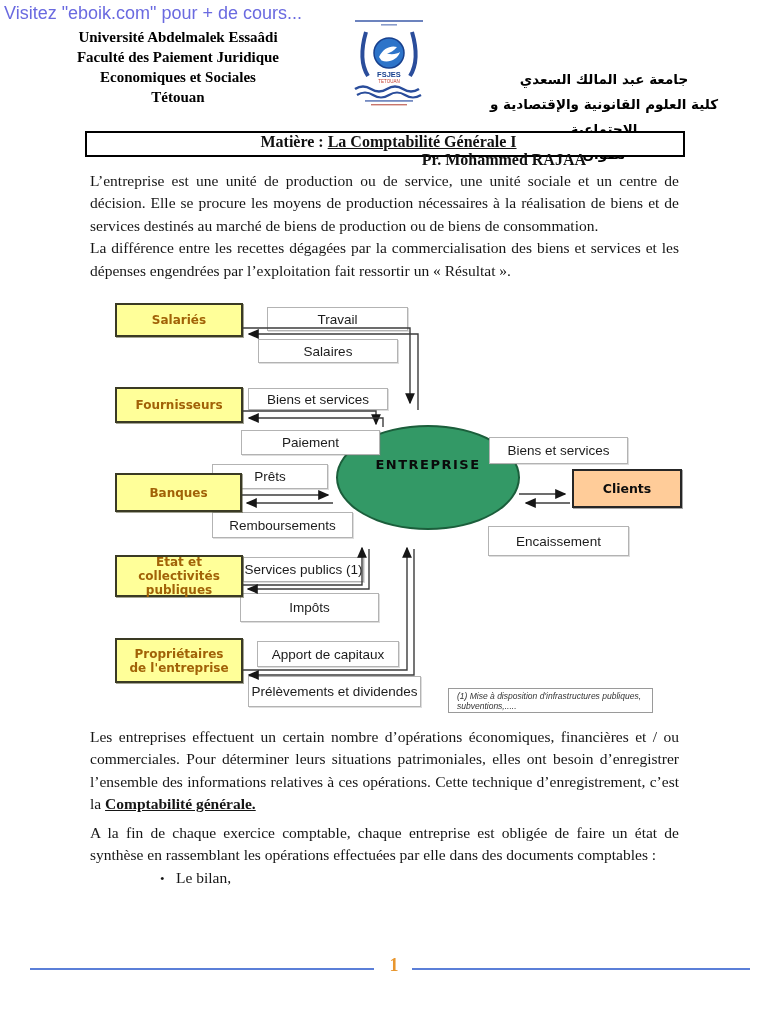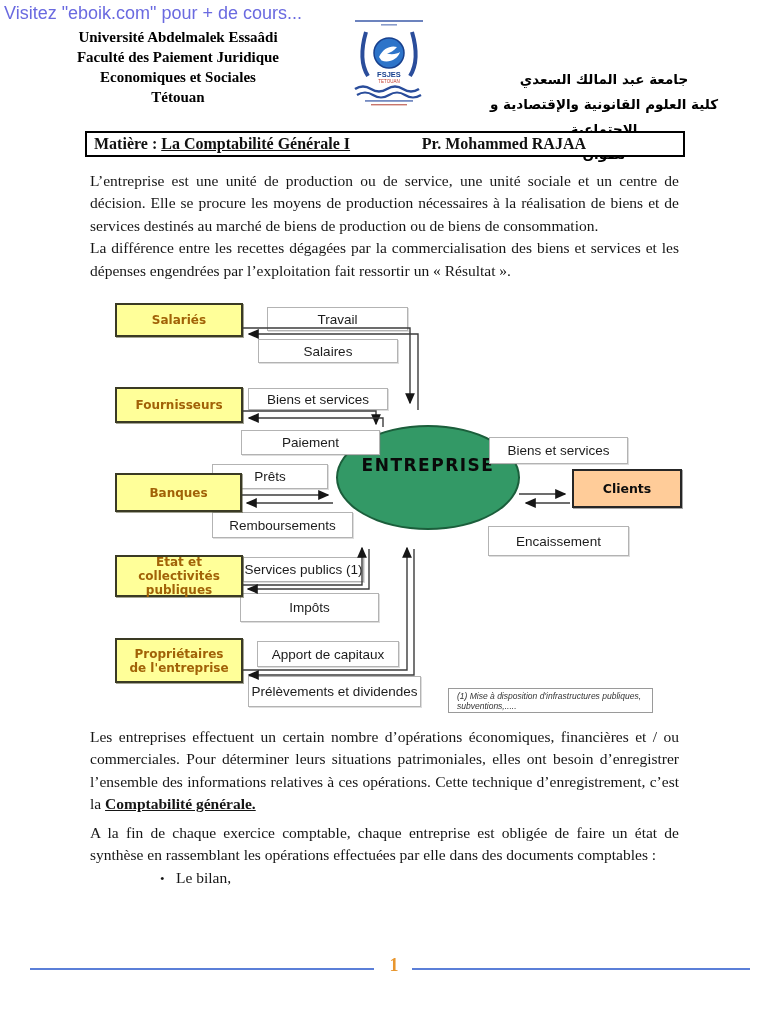--- a/index.html
+++ b/index.html
@@ -28,21 +28,21 @@
     direction:rtl; text-align:center; font-weight:bold; font-size:13.5px;
     line-height:25px; font-family:"DejaVu Sans", sans-serif; color:#000;margin-top:37px;
   }
   .logo { position:absolute; left:341px; top:15px; width:96px; height:94px; }
 
   
   .title-bar {
     position:absolute; left:85px; top:131px; width:600px; height:26px;
     border:2px solid #000; background:#fff;
     display:flex; align-items:center;
-    font-weight:bold; font-size:16px;
+    font-weight:bold; font-size:16px;flex-direction:column;
   }
   .title-bar .left { padding-left:7px; }
   .title-bar .right { margin-left:auto; margin-right:97px; }
   .u { text-decoration:underline; }
 
   
   .para {
     position:absolute; left:90px; width:589px;
     font-size:15.5px; line-height:22.4px; text-align:justify; color:#161616;
   }
@@ -72,21 +72,21 @@
     background:#ffffff; border:1px solid #b3b3b3;
     box-shadow:1px 1px 0 rgba(120,120,120,.25);
     font-family:"Liberation Sans", sans-serif; font-size:13.5px; color:#1c1c1c;
     z-index:2;
   }
   .ellipse {
     position:absolute; left:336px; top:425px; width:184px; height:105px;
     background:#339966; border:2px solid #1b5e3b; border-radius:50%;
     display:flex; align-items:center; justify-content:center;
     padding-bottom:26px; z-index:2;
-    font-family:"DejaVu Sans", sans-serif; font-weight:bold; font-size:17px;
+    font-family:"DejaVu Sans", sans-serif; font-weight:bold; font-size:13px;
     letter-spacing:1.5px; color:#0a0a0a;
   }
   .fnote {
     position:absolute; left:448px; top:688px; width:205px; height:25px;
     border:1px solid #9a9a9a; background:#fff; z-index:2;
     display:flex; align-items:center; padding-left:8px;
     font-family:"Liberation Sans", sans-serif; font-style:italic;
     font-size:8.5px; color:#333;
   }
   .arrows { position:absolute; left:0; top:0; z-index:4; }

